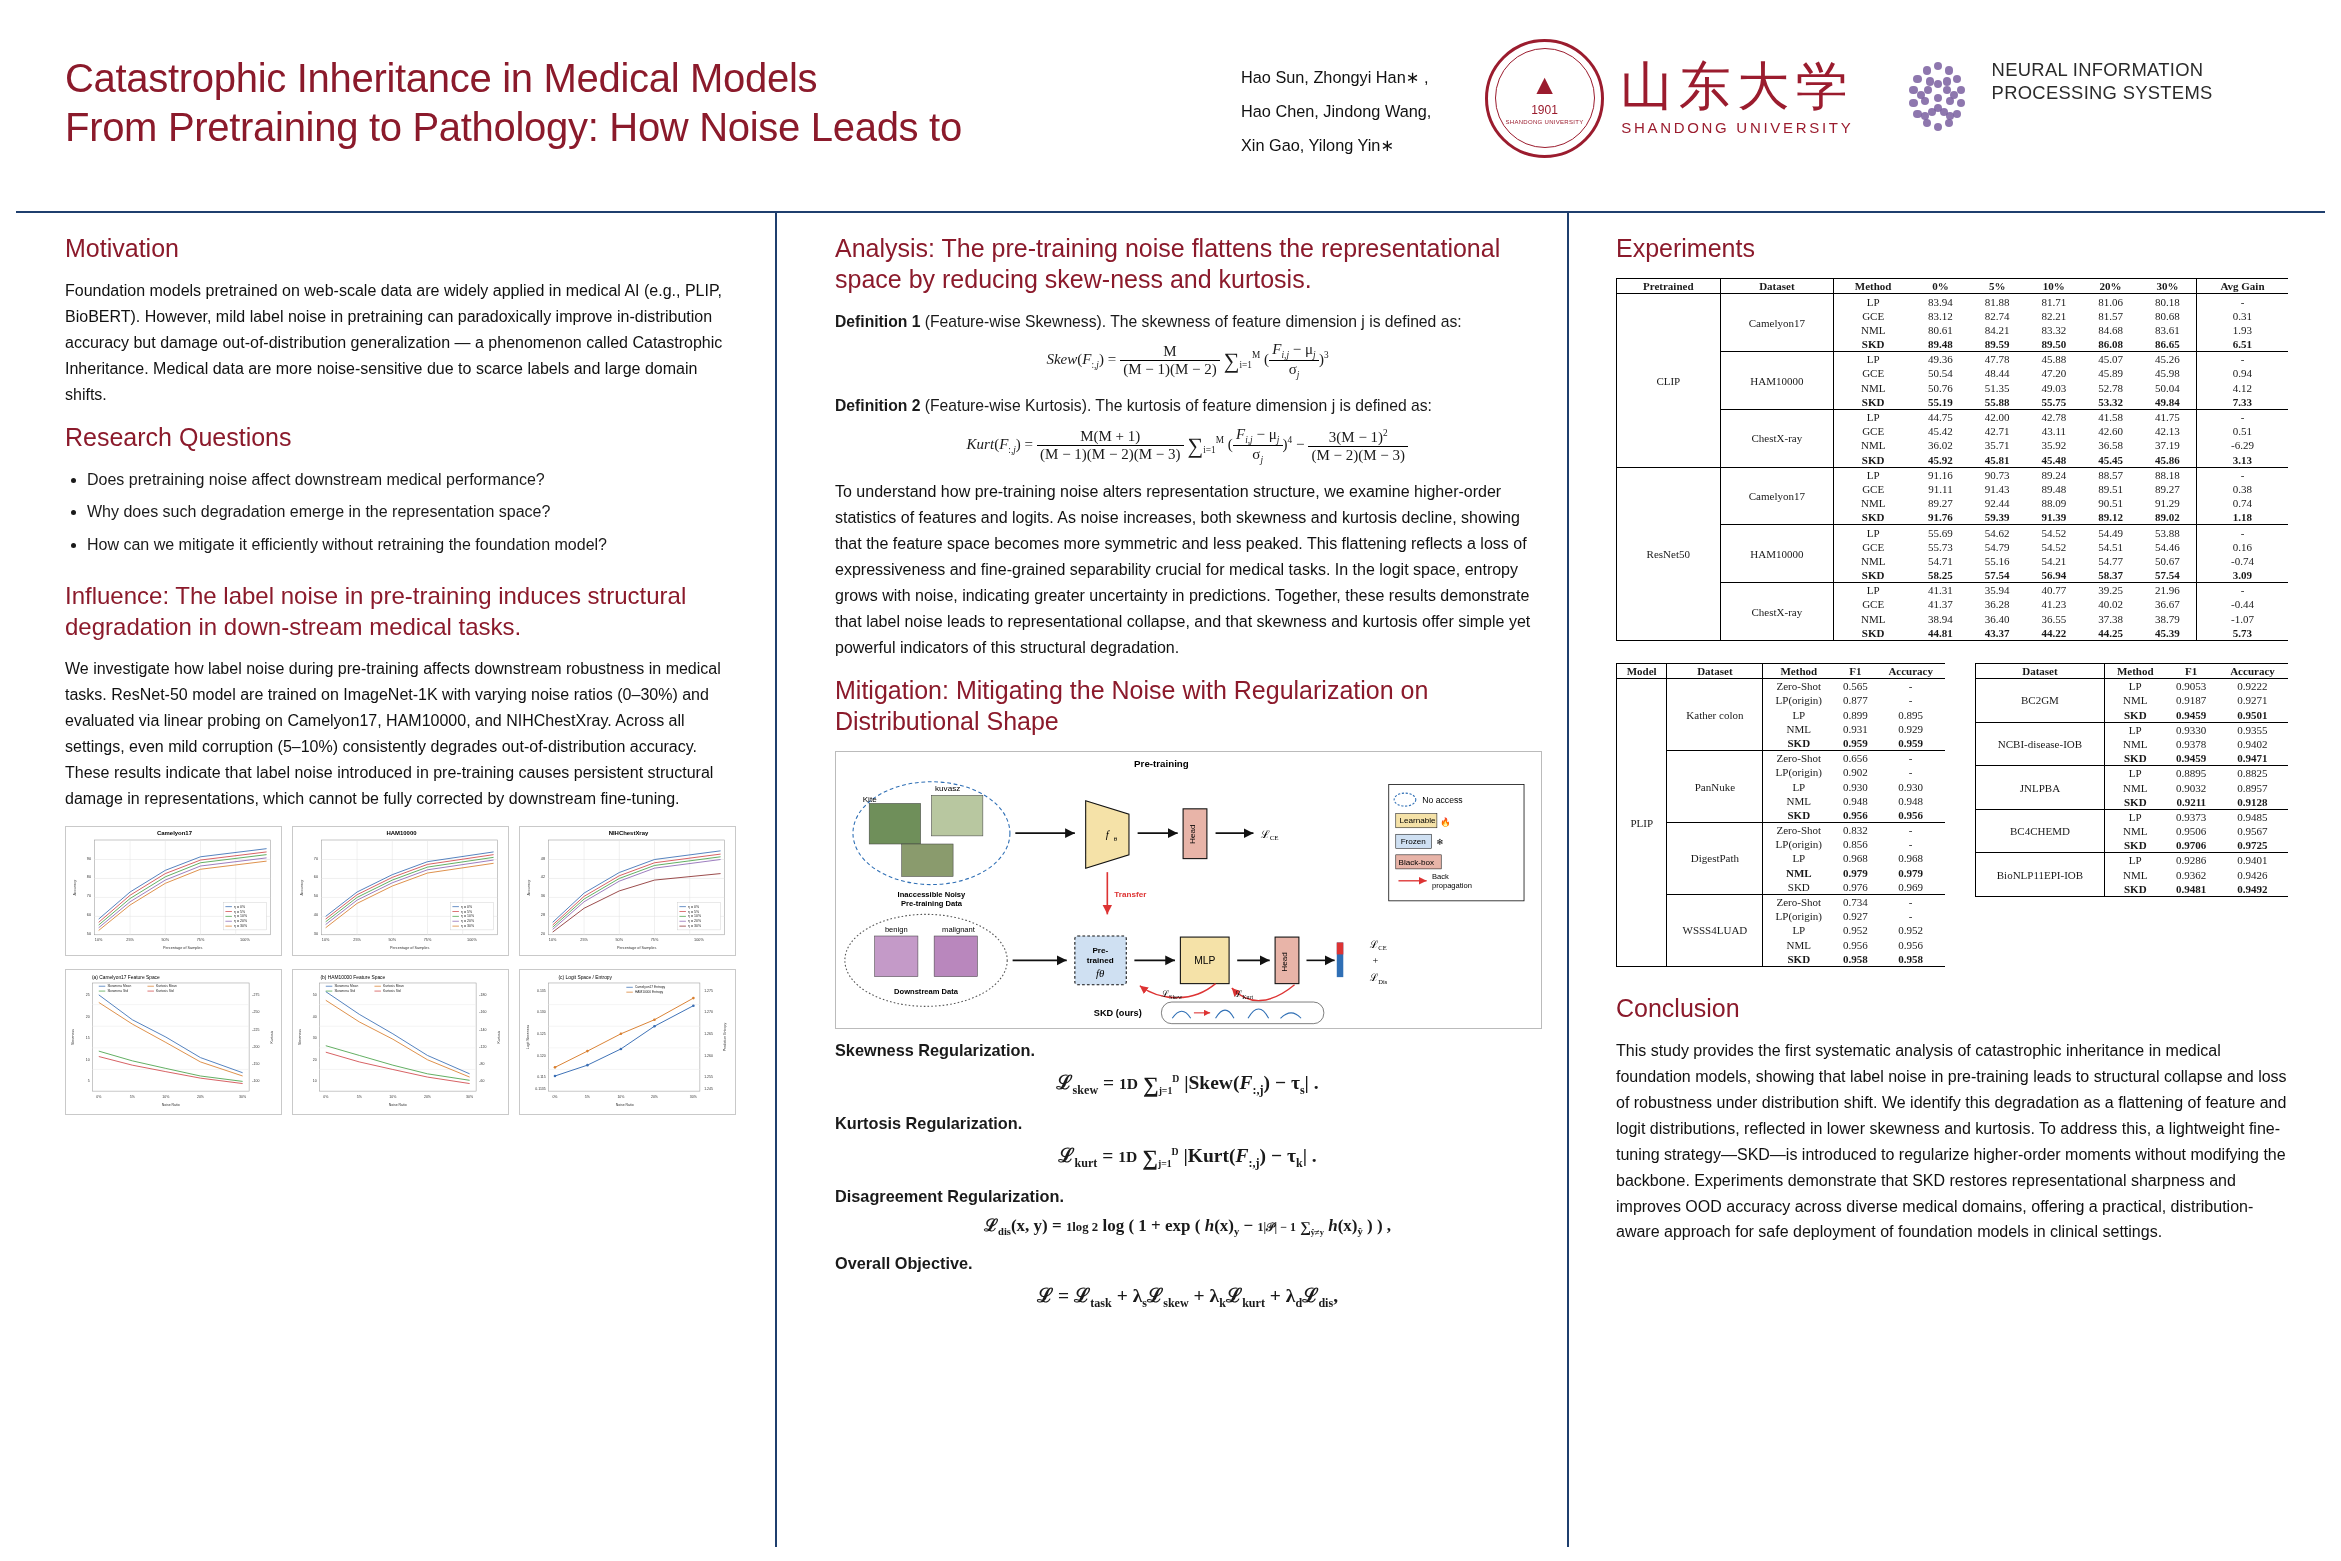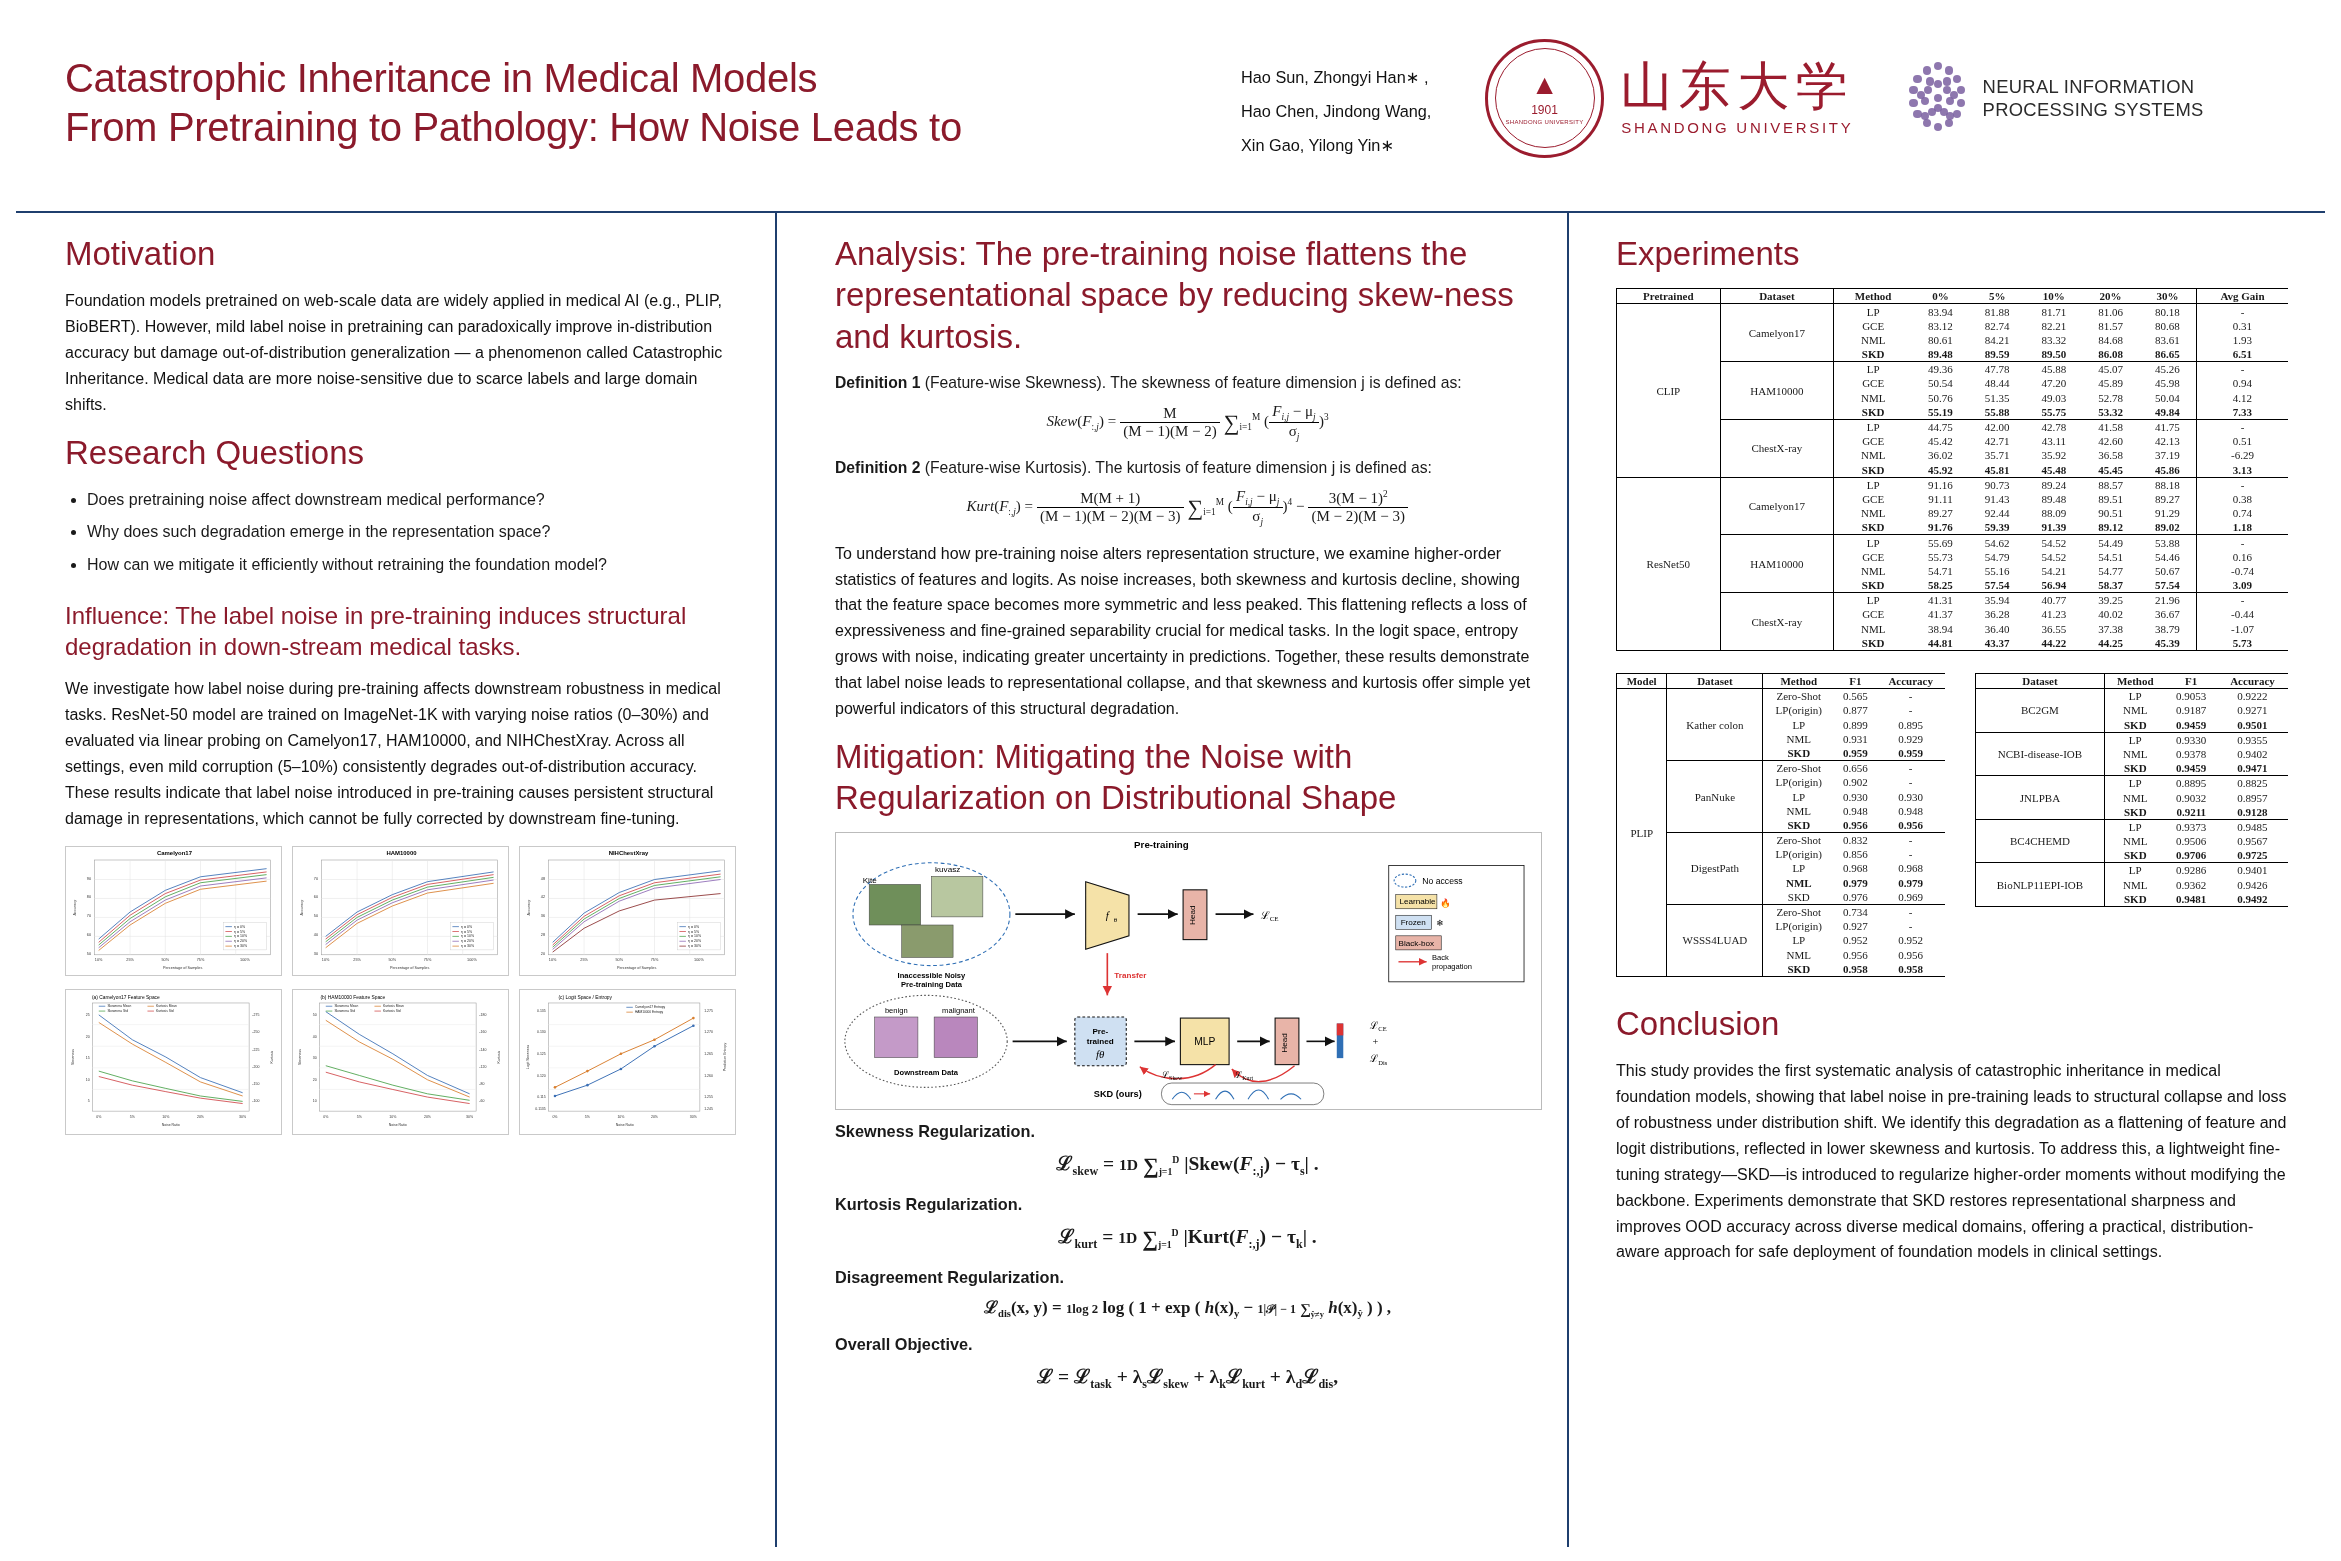--- a/index.html
+++ b/index.html
@@ -45,39 +45,39 @@
   }
   .sdu-seal .ring{
     position:absolute;left:6.5px;top:6.5px;right:6.5px;bottom:6.5px;border:1.6px solid #9b1c2e;border-radius:50%;
   }
   .sdu-seal .mark{font-size:28px;line-height:1;margin-bottom:3.3px;}
   .sdu-seal .yr{font-size:12px;}
   .sdu-seal .en{font-size:6px;letter-spacing:0.3px;margin-top:2.2px;}
   .sdu-text{display:flex;flex-direction:column;align-items:center;}
   .sdu-cn{font-size:52px;color:#9b1c2e;font-family:"DejaVu Sans", sans-serif;letter-spacing:6.5px;line-height:1;}
   .sdu-en{font-size:15px;color:#9b1c2e;letter-spacing:2.7px;margin-top:7.6px;}
-  .neurips{display:flex;align-items:center;gap:9px;margin-left:22px;}
+  .neurips{display:flex;gap:18px;margin-left:22px;}
   .neurips-logo{width:81px;height:81px;position:relative;}
   .neurips-logo i{
     position:absolute;width:8.7px;height:8.7px;border-radius:50%;background:#7a5fa0;opacity:.85;
   }
   .neurips-txt{font-size:18.4px;color:#2b2b2b;line-height:1.25;letter-spacing:0.3px;}
 
   
   .hrule{position:absolute;left:16.3px;width:2309px;height:1.6px;background:#1f3f6e;}
   .vrule{position:absolute;width:1.6px;background:#1f3f6e;}
 
   
   .col{position:absolute;top:233px;}
   .col1{left:65px;width:672px;}
   .col2{left:835px;width:705px;}
   .col3{left:1616px;width:672px;}
 
   h2.sec{
-    color:#8b1a2b;font-size:33px;font-weight:400;margin:0 0 14px 0;line-height:1.25;
+    color:#8b1a2b;font-size:25px;font-weight:400;margin:0 0 14px 0;line-height:1.25;
   }
   p.body{
     font-size:16px;line-height:1.62;margin:0 0 14px 0;color:#111;text-align:left;
   }
   ul.body{margin:0 0 14px 0;padding-left:22px;}
   ul.body li{font-size:16px;line-height:1.62;margin-bottom:6.5px;}
   .big-claim{color:#8b1a2b;font-size:24px;line-height:1.3;margin:22px 0 14px 0;}
 
   
   .figrow{display:flex;gap:9.8px;margin-top:5.4px;}

